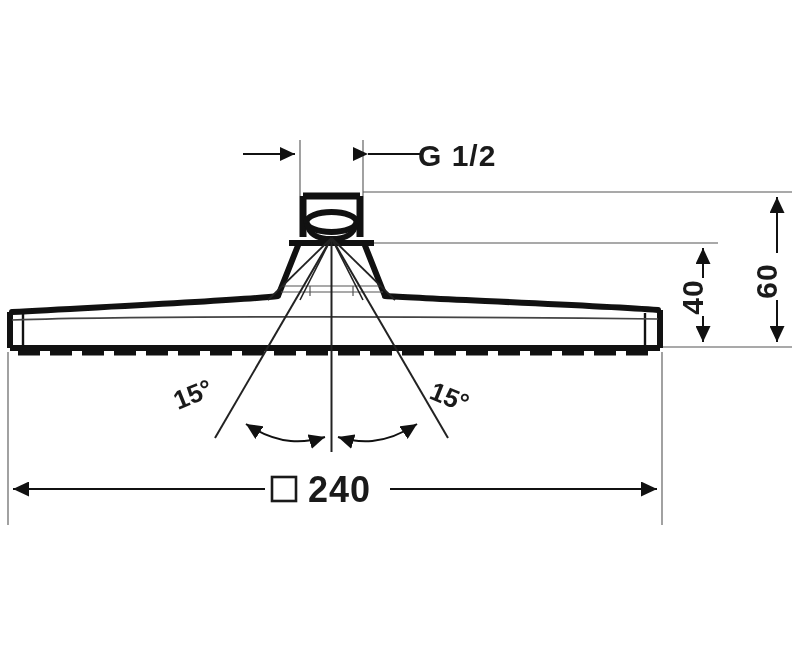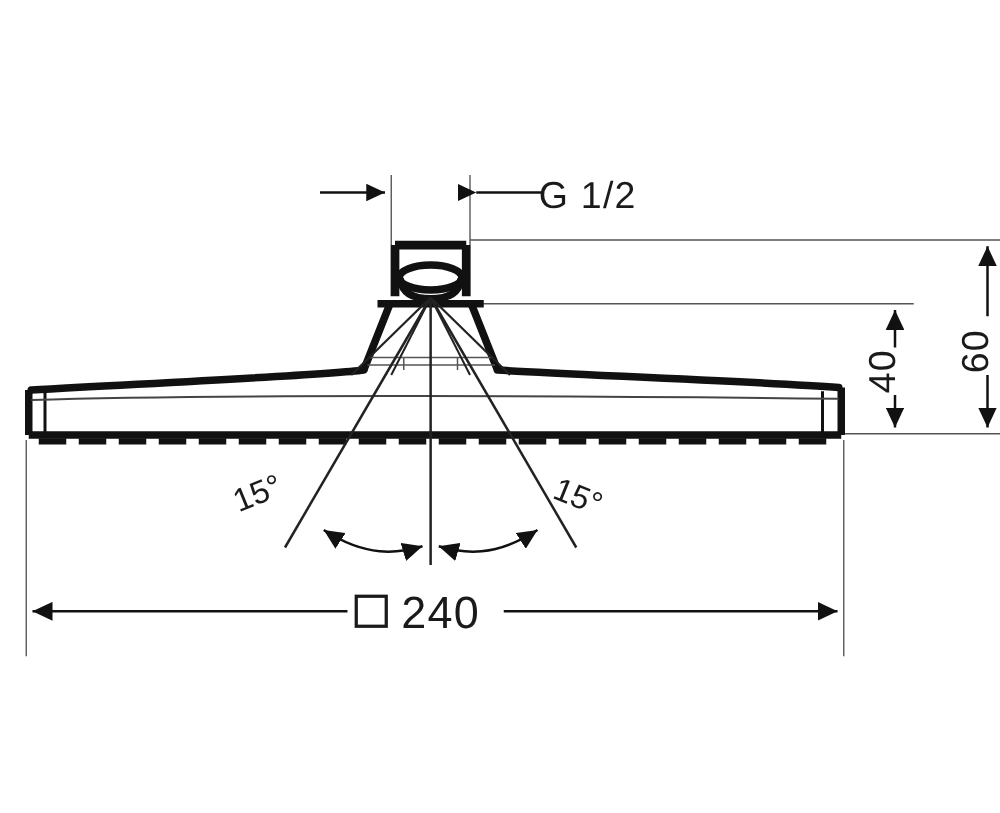--- a/index.html
+++ b/index.html
@@ -9,23 +9,24 @@
   }
   body {
     width: 800px;
     height: 650px;
     font-family: "Liberation Sans", sans-serif;
     overflow: hidden;
     position: relative;
   }
   #drawing-root {
     position: absolute;
-    left: 13px; top: 0;
+    left: 0; top: 0;
     width: 704px;
     height: 650px;
+    font-weight: bold;
   }
   svg { display: block; }
   .dim-text {
     font-family: "Liberation Sans", sans-serif;
     fill: #1a1a1a;
     font-size: 30px;
     letter-spacing: 1px;
   }
   .angle-text {
     font-family: "Liberation Sans", sans-serif;

